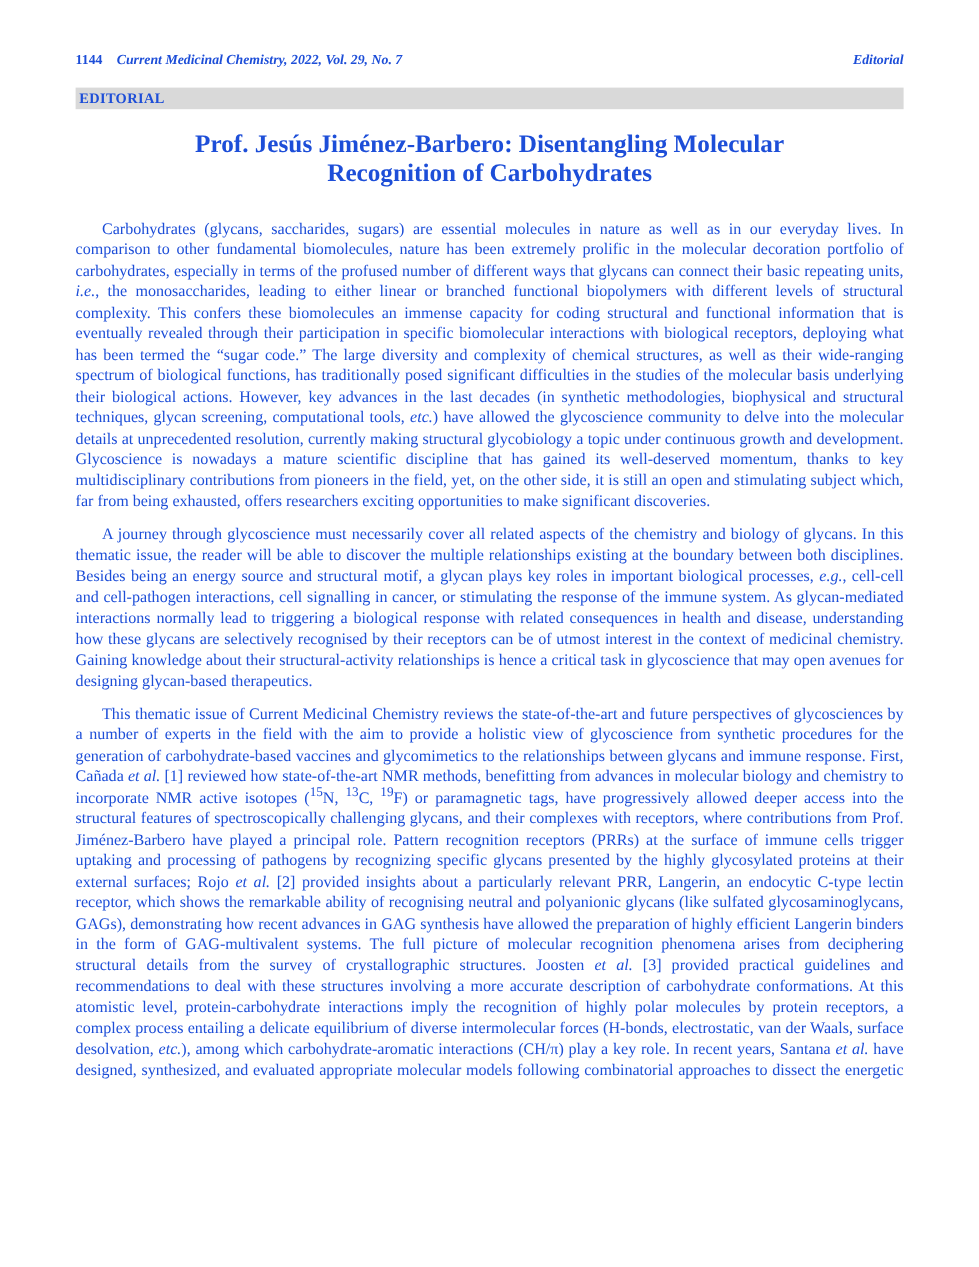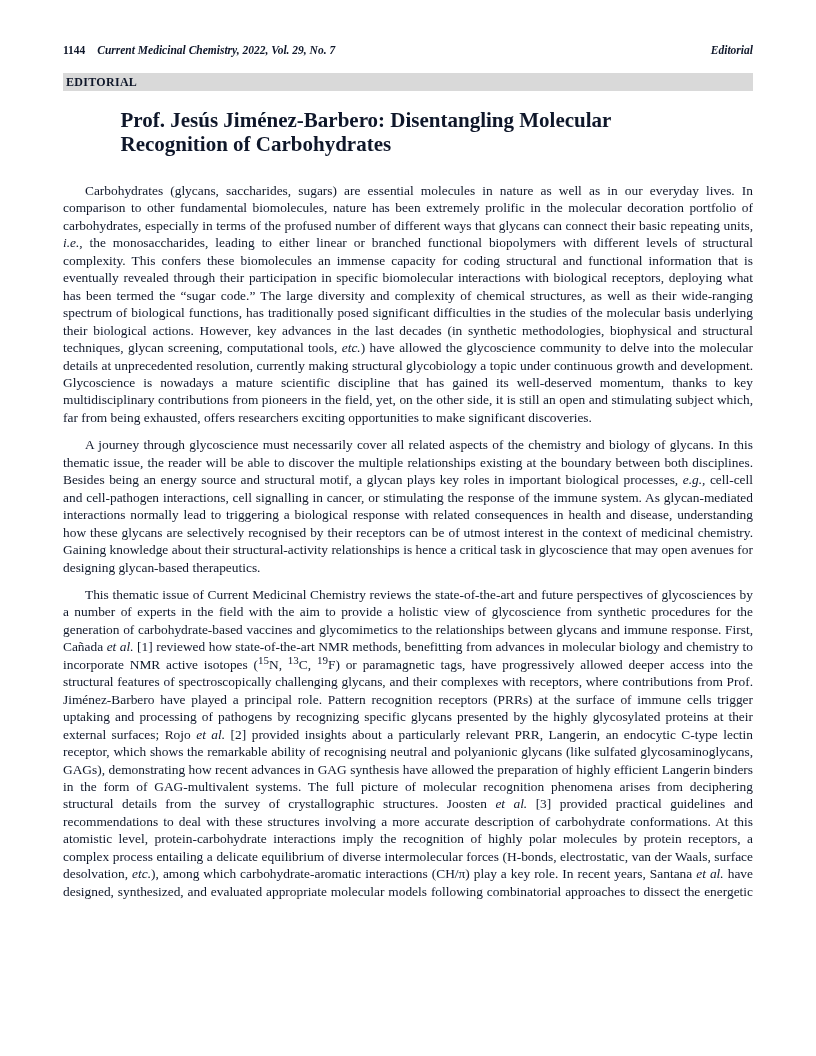--- a/index.html
+++ b/index.html
@@ -6,21 +6,21 @@
     margin: 0;
     padding: 0;
     background: #ffffff;
   }
   .page {
     position: relative;
     width: 816px;
     height: 903px;
     margin: 0 auto;
     background: #ffffff;
-    color: #0f172a;
+    color: #1d4ed8;
     font-family: "Liberation Serif", "DejaVu Serif", serif;
     overflow: hidden;
     box-sizing: border-box;
     padding: 44px 63px 0 63px;
   }
   .running-head {
     display: flex;
     justify-content: space-between;
     align-items: baseline;
     font-size: 11.5px;
@@ -43,21 +43,21 @@
     height: 18px;
     line-height: 18px;
     padding-left: 3px;
     font-size: 12px;
     font-weight: bold;
     letter-spacing: 0.3px;
   }
   .article-title {
     margin: 18px auto 16px auto;
     max-width: 575px;
-    text-align: left;
+    text-align: center;
     font-size: 21px;
     line-height: 23.5px;
     font-weight: bold;
   }
   .body-text {
     margin-top: 26px;
   }
   .body-text p {
     margin: 0 0 10px 0;
     font-size: 13.4px;

